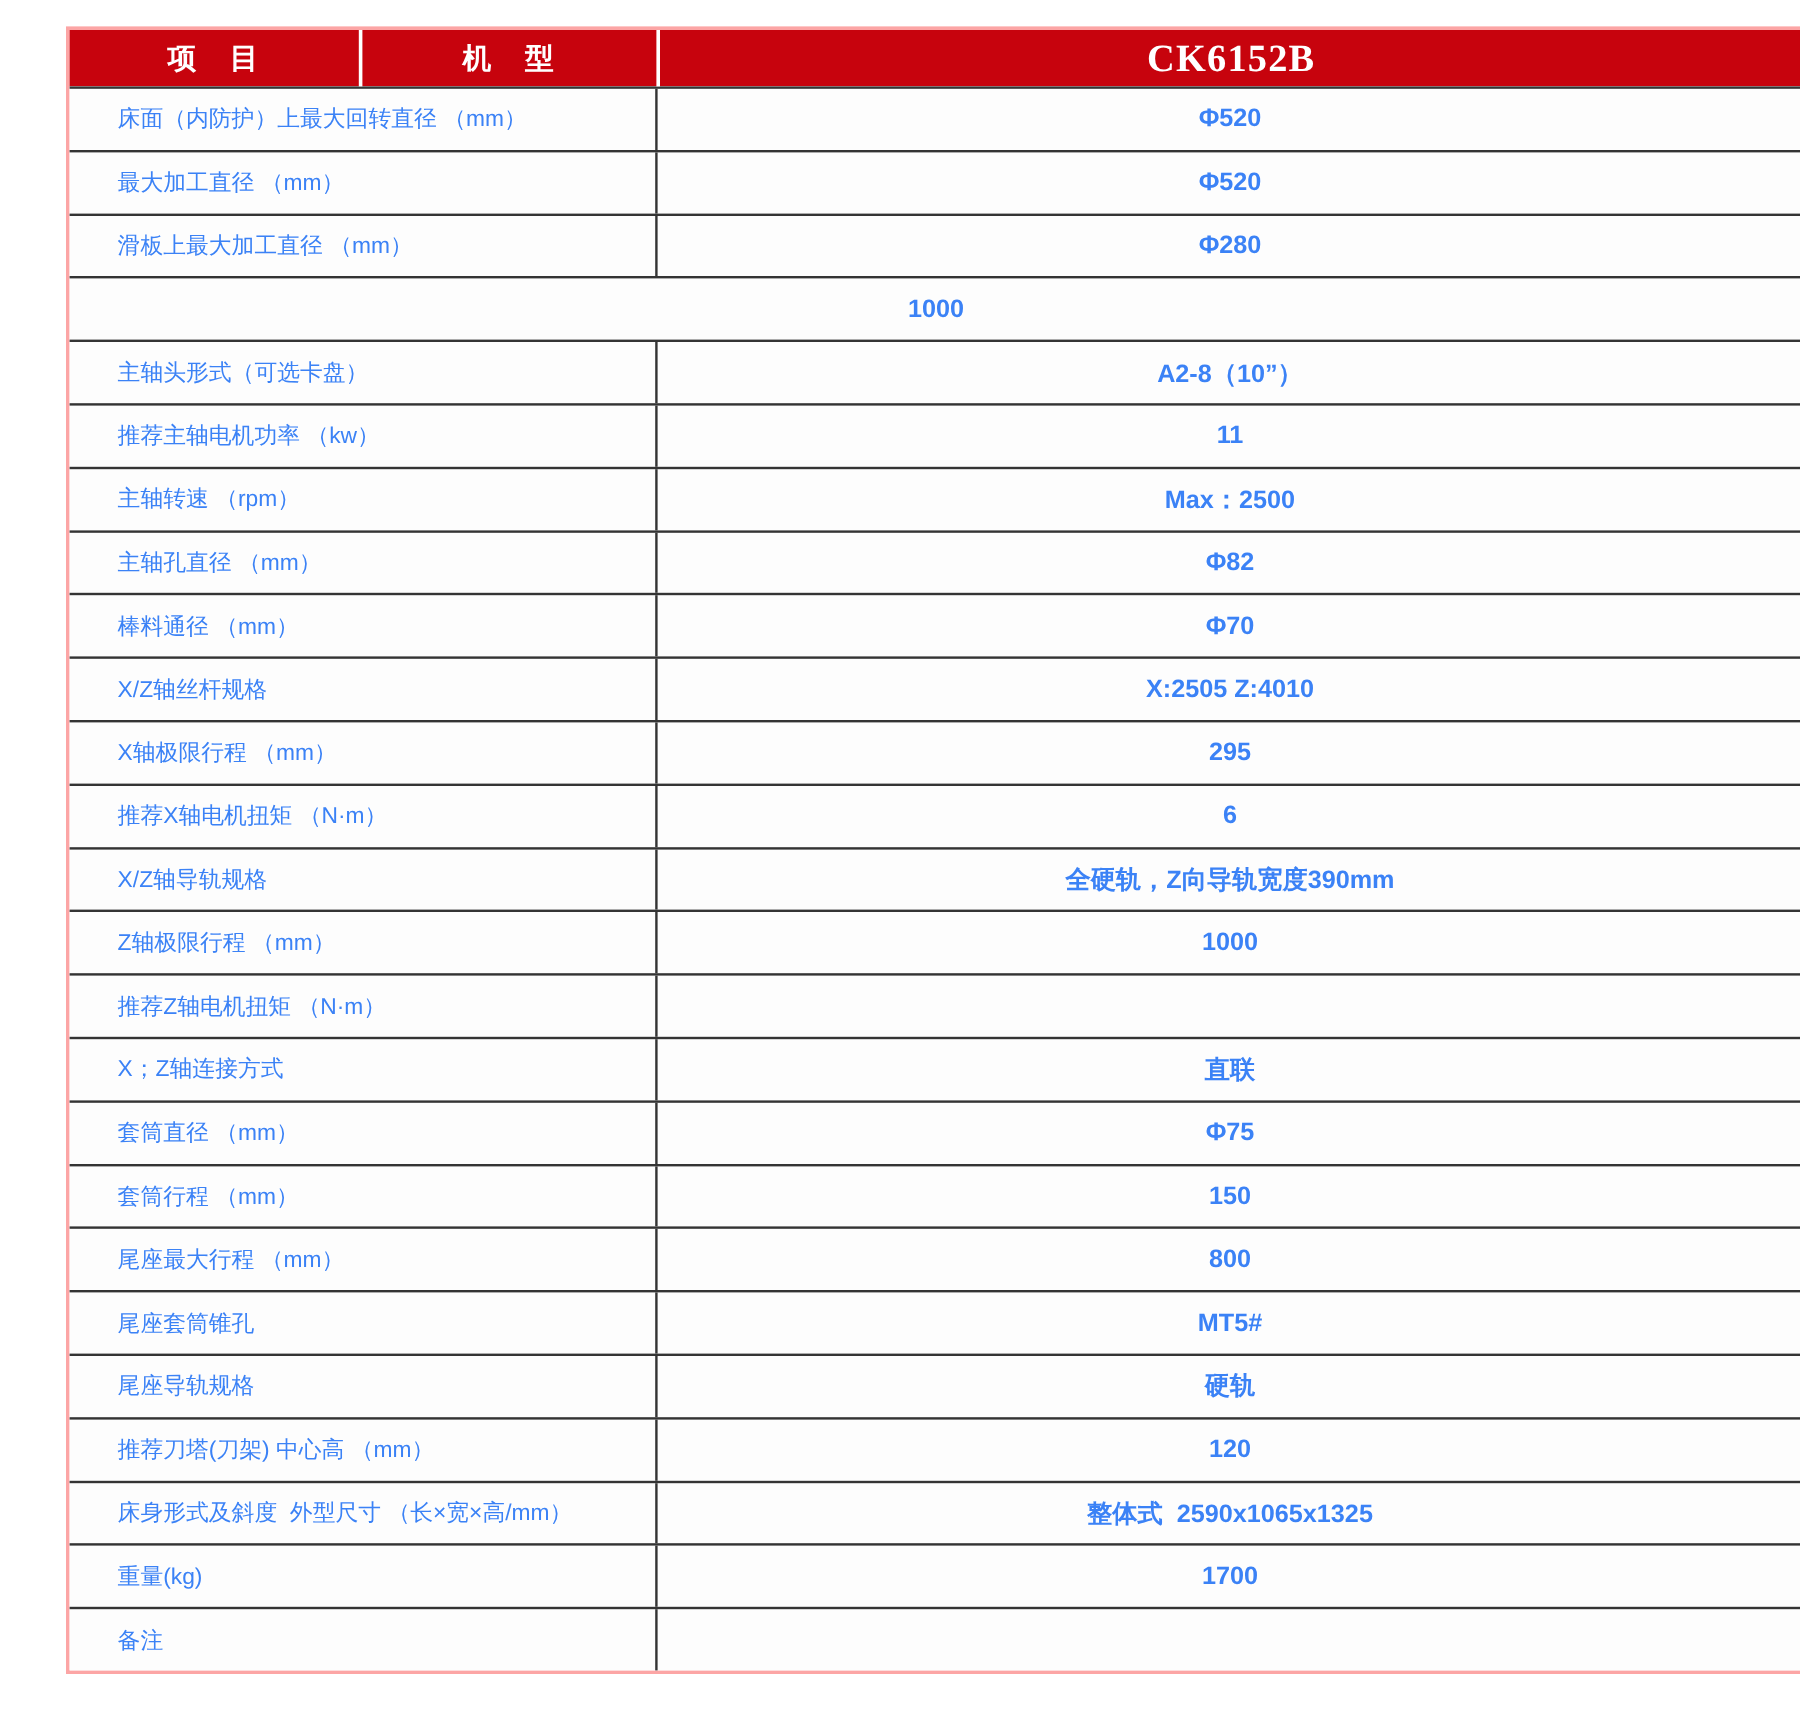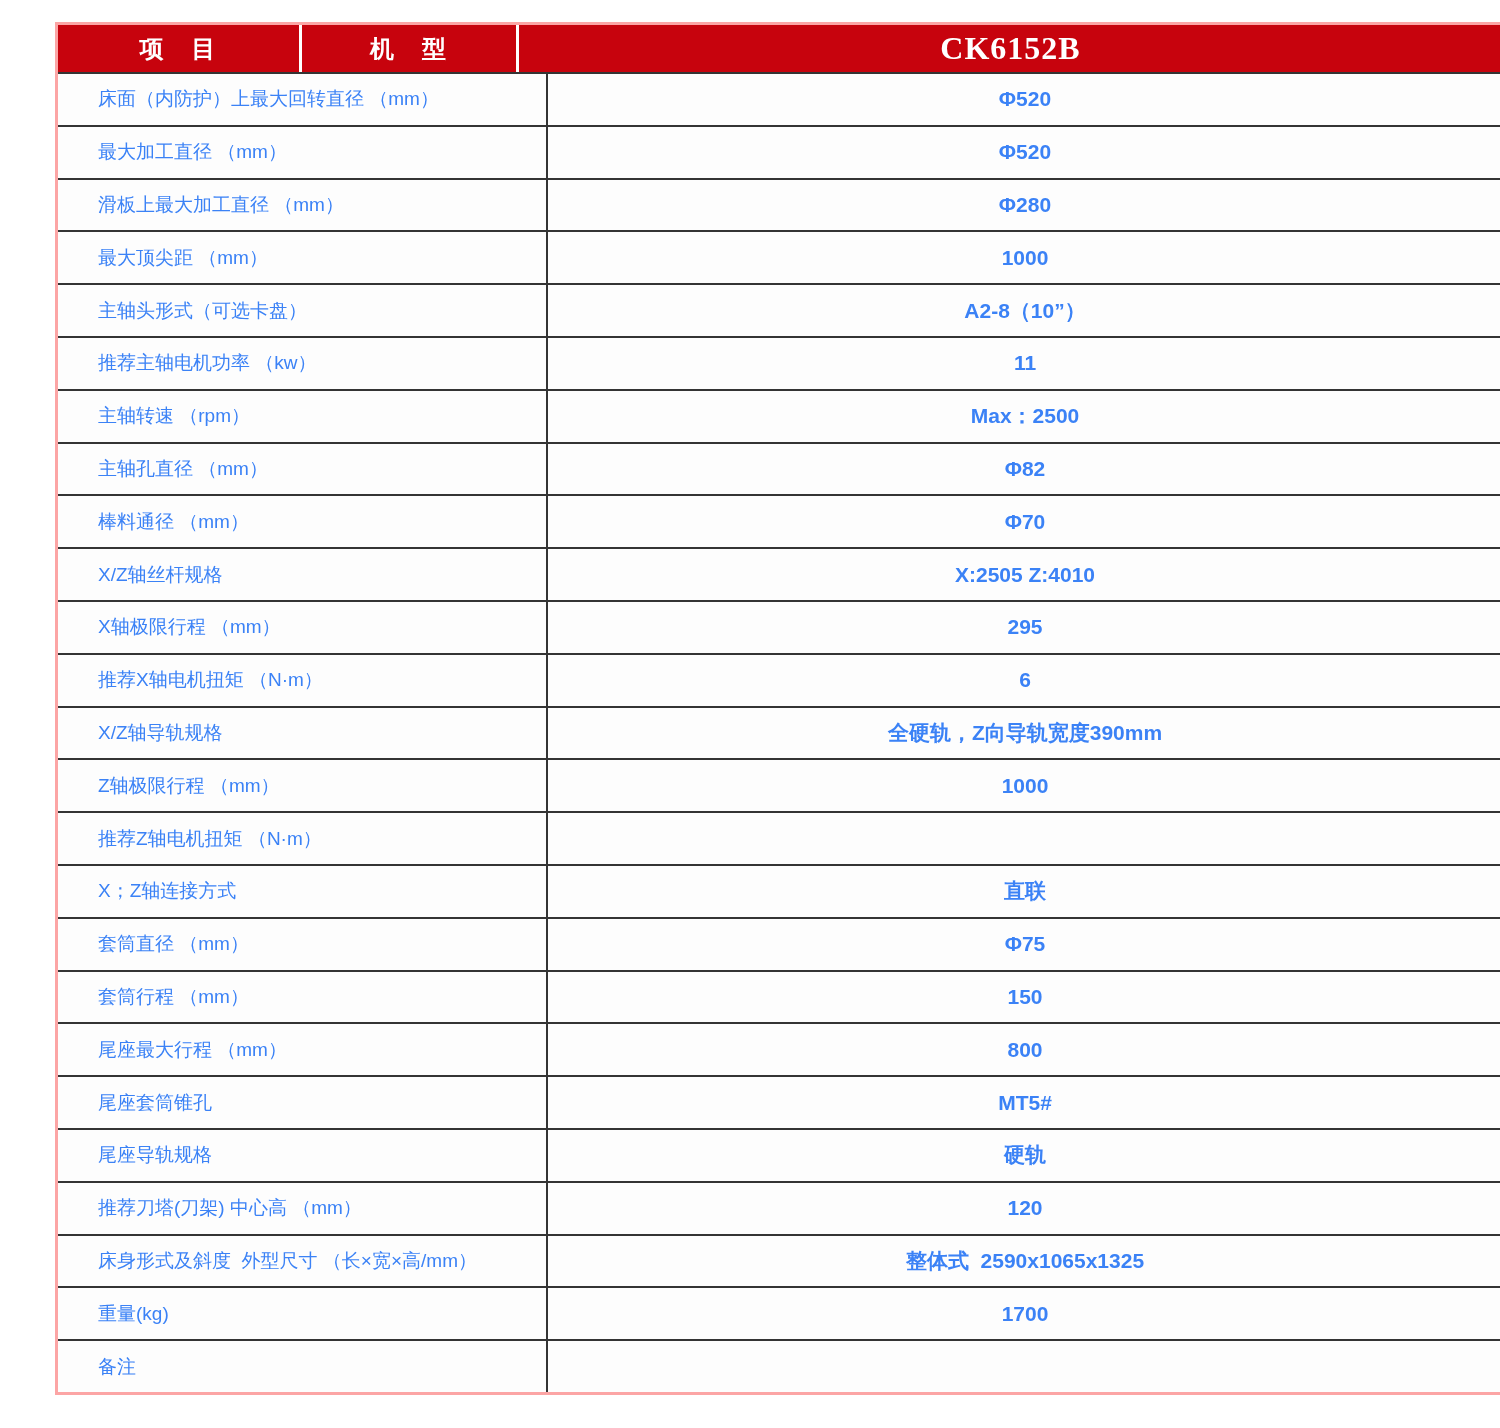--- a/index.html
+++ b/index.html
@@ -35,21 +35,21 @@
     font-weight: bold;
     font-size: 24px;
     letter-spacing: 2px;
   }
   .hcell-item {
     width: 244px;
     border-right: 3px solid #ffffff;
     box-sizing: border-box;
   }
   .hcell-model {
-    width: 217px;
+    width: 248px;
     border-right: 3px solid #ffffff;
     box-sizing: border-box;
   }
   .hcell-value {
     flex: 1;
     font-family: "Liberation Serif", "DejaVu Serif", serif;
     font-size: 32px;
     letter-spacing: 1px;
   }
   .data-row {
@@ -100,21 +100,20 @@
     <div class="cell-label">最大加工直径 （mm）</div>
     <div class="cell-value">Φ520</div>
   </div>
 
   <div class="data-row">
     <div class="cell-label">滑板上最大加工直径 （mm）</div>
     <div class="cell-value">Φ280</div>
   </div>
 
   <div class="data-row">
-    <div class="cell-label">最大顶尖距 （mm）</div>
     <div class="cell-value">1000</div>
   </div>
 
   <div class="data-row">
     <div class="cell-label">主轴头形式（可选卡盘）</div>
     <div class="cell-value">A2-8（10”）</div>
   </div>
 
   <div class="data-row">
     <div class="cell-label">推荐主轴电机功率 （kw）</div>

